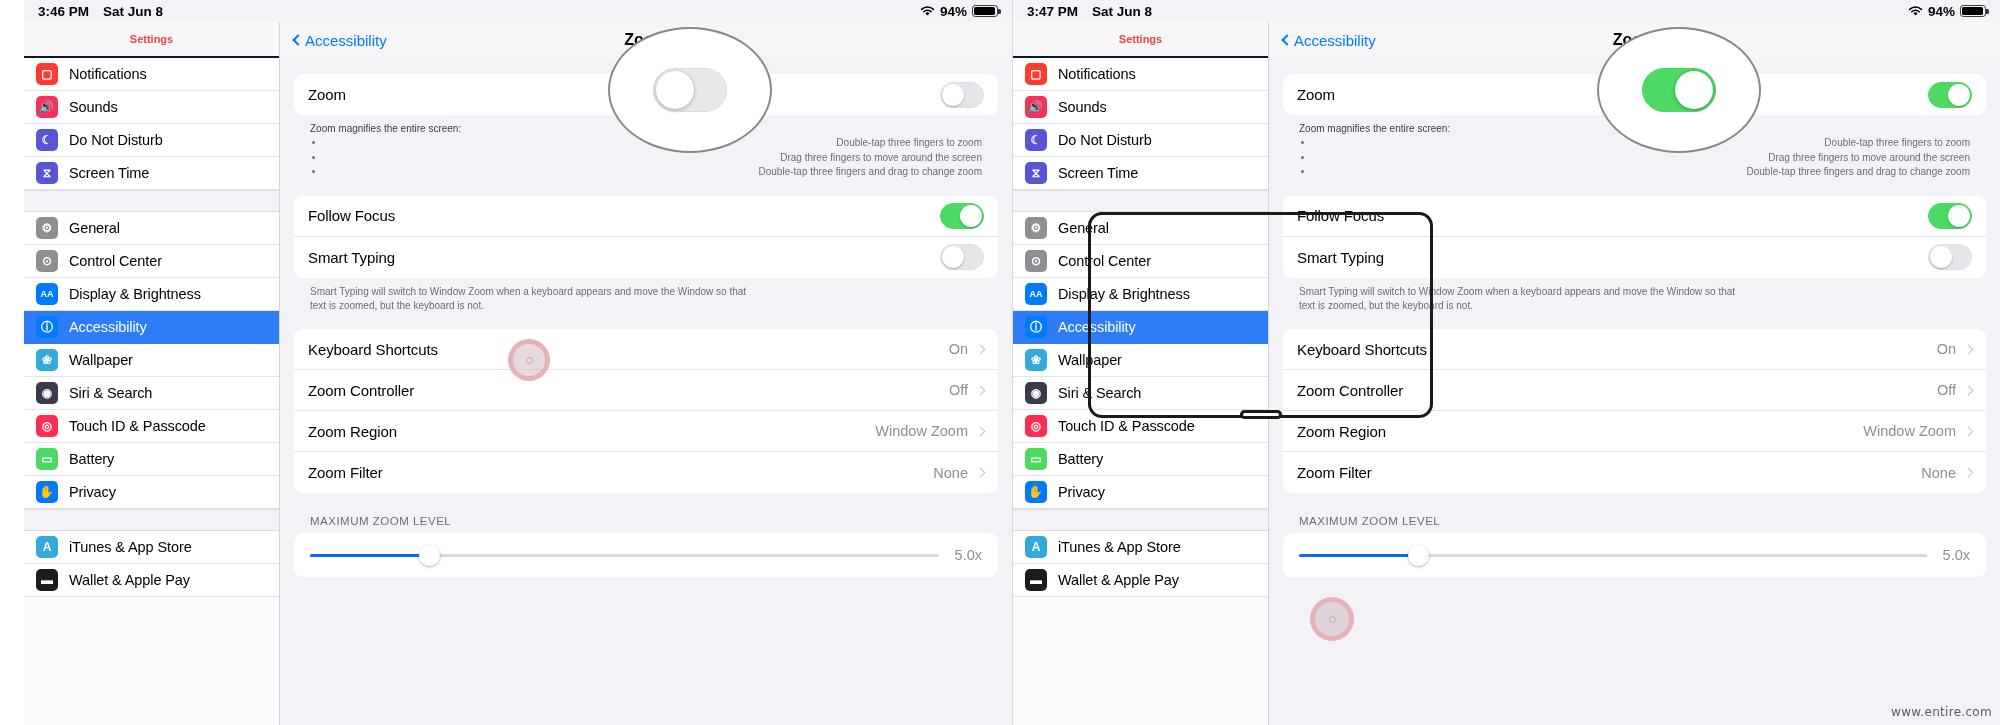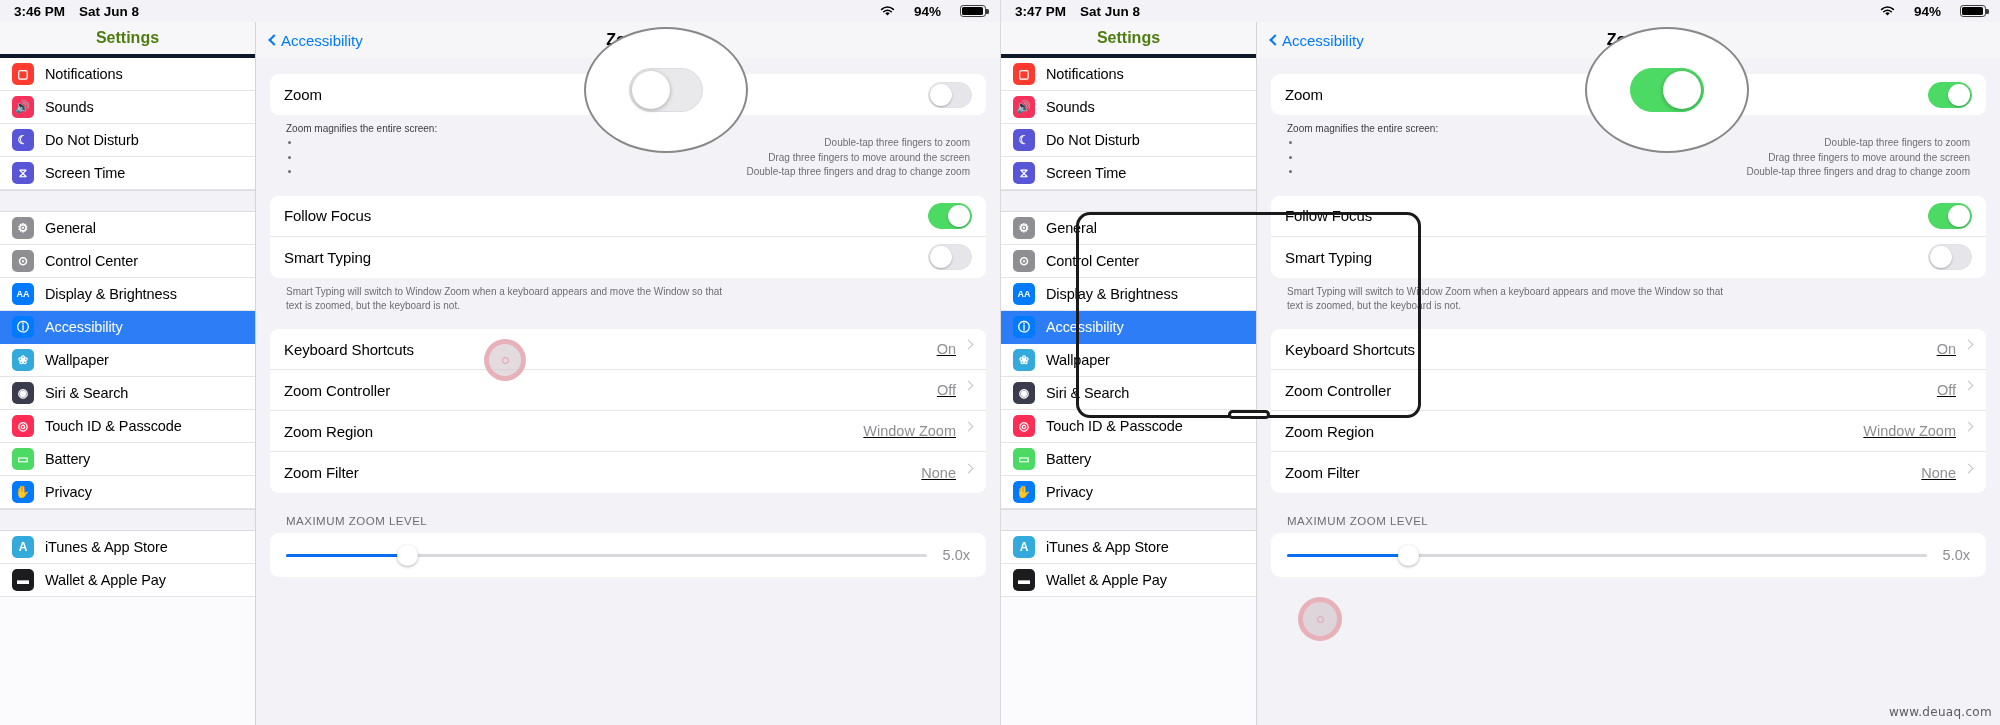--- a/index.html
+++ b/index.html
@@ -2,39 +2,39 @@
 <html><head>
 <meta charset="utf-8">
 <style>
   * { box-sizing: border-box; margin: 0; padding: 0; }
   html, body {
     width: 2000px; height: 725px;
     font-family: "Liberation Sans", sans-serif;
     background: #ffffff;
     overflow: hidden;
   }
-  .stage { position: relative; width: 2000px; height: 682px; display: flex; }
+  .stage { position: relative; width: 2000px; height: 682px; display: flex; padding-left: 24px; }
   .screen {
     position: relative;
     width: 1000px; height: 725px;
     background: #f2f2f7;
     overflow: hidden;
   }
   .screen + .screen { border-left: 1px solid #d8d8dd; }
 
   
   .statusbar {
     position: absolute; top: 0; left: 0; width: 100%; height: 22px;
     display: flex; align-items: center;
     padding: 0 14px;
     font-size: 13.5px; font-weight: bold; color: #000;
     z-index: 5;
   }
   .sb-left { display: flex; align-items: center; gap: 14px; }
-  .sb-right { margin-left: auto; display: flex; align-items: center; gap: 19px; }
+  .sb-right { margin-left: auto; display: flex; align-items: center; gap: 5px; }
   .wifi-ico { display: inline-block; width: 15px; height: 12px; position: relative; }
   .batt {
     display: inline-block; width: 26px; height: 12px;
     border: 1.4px solid #3c3c3c; border-radius: 3.2px; position: relative;
   }
   .batt::after {
     content: ""; position: absolute; right: -3.6px; top: 3.3px;
     width: 2.2px; height: 5px; background: #3c3c3c; border-radius: 0 1.5px 1.5px 0;
   }
   .batt-fill {
@@ -47,22 +47,22 @@
 
   
   .sidebar {
     width: 256px; flex: 0 0 256px; height: 100%;
     background: #fbfbfd;
     border-right: 1px solid #d4d4d8;
     overflow: hidden;
   }
   .sb-title {
     height: 36px; display: flex; align-items: center; justify-content: center;
-    font-size: 16px; font-weight: bold; color: #4d7c0f;
-    border-bottom: 4px solid #0f172a;
+    font-size: 11px; font-weight: bold; color: #ef4444;
+    border-bottom: 2px solid #0f172a;
     background: #f7f7f9;
   }
   .sb-group { background: #fff; }
   .sb-gap { height: 22px; background: #f2f2f7; border-bottom: 1px solid #dcdce0; border-top: 1px solid #dcdce0; }
   .sb-row {
     display: flex; align-items: center; gap: 11px;
     height: 33px; padding-left: 12px;
     border-bottom: 1px solid #e4e4e8;
     background: #fff;
   }
@@ -93,21 +93,21 @@
   .content { padding: 16px 14px 0 14px; }
   .card { background: #fff; border-radius: 9px; overflow: hidden; }
   .row {
     display: flex; align-items: center;
     height: 41px; padding: 0 14px;
     border-bottom: 1px solid #e6e6ea;
     background: #fff;
   }
   .row:last-child { border-bottom: none; }
   .row-label { font-size: 15px; color: #000; letter-spacing: -0.1px; }
-  .row-right { margin-left: auto; display: flex; gap: 9px; text-decoration: underline; }
+  .row-right { margin-left: auto; display: flex; align-items: center; gap: 9px; }
   .row-value { font-size: 14.5px; color: #8e8e93; }
   .chev-r { width: 7px; height: 7px; border-right: 1.8px solid #c2c2c7; border-bottom: 1.8px solid #c2c2c7; transform: rotate(-45deg); }
 
   .footnote {
     padding: 7px 16px 0 16px;
     font-size: 10px; line-height: 1.42; color: #6d6d72;
   }
   .footnote ul { margin: 0; padding-left: 15px; list-style: disc; }
   .footnote li { line-height: 1.45; text-align: right; }
   .footnote .head { color: #3c3c43; }
@@ -581,15 +581,15 @@
     <div class="callout" style="left:584px;top:27px;width:164px;height:126px;">
       <div class="big-toggle on">
           <span class="bknob"></span>
         </div>
     </div>
 
     <div class="touch" style="left:297px;top:597px;width:44px;height:44px;">
       <span class="dot"></span>
     </div>
 
-    <div class="watermark">www.deuaq.com</div>
+    <div class="watermark">www.entire.com</div>
   </div>
 </div>
 
 </body></html>

